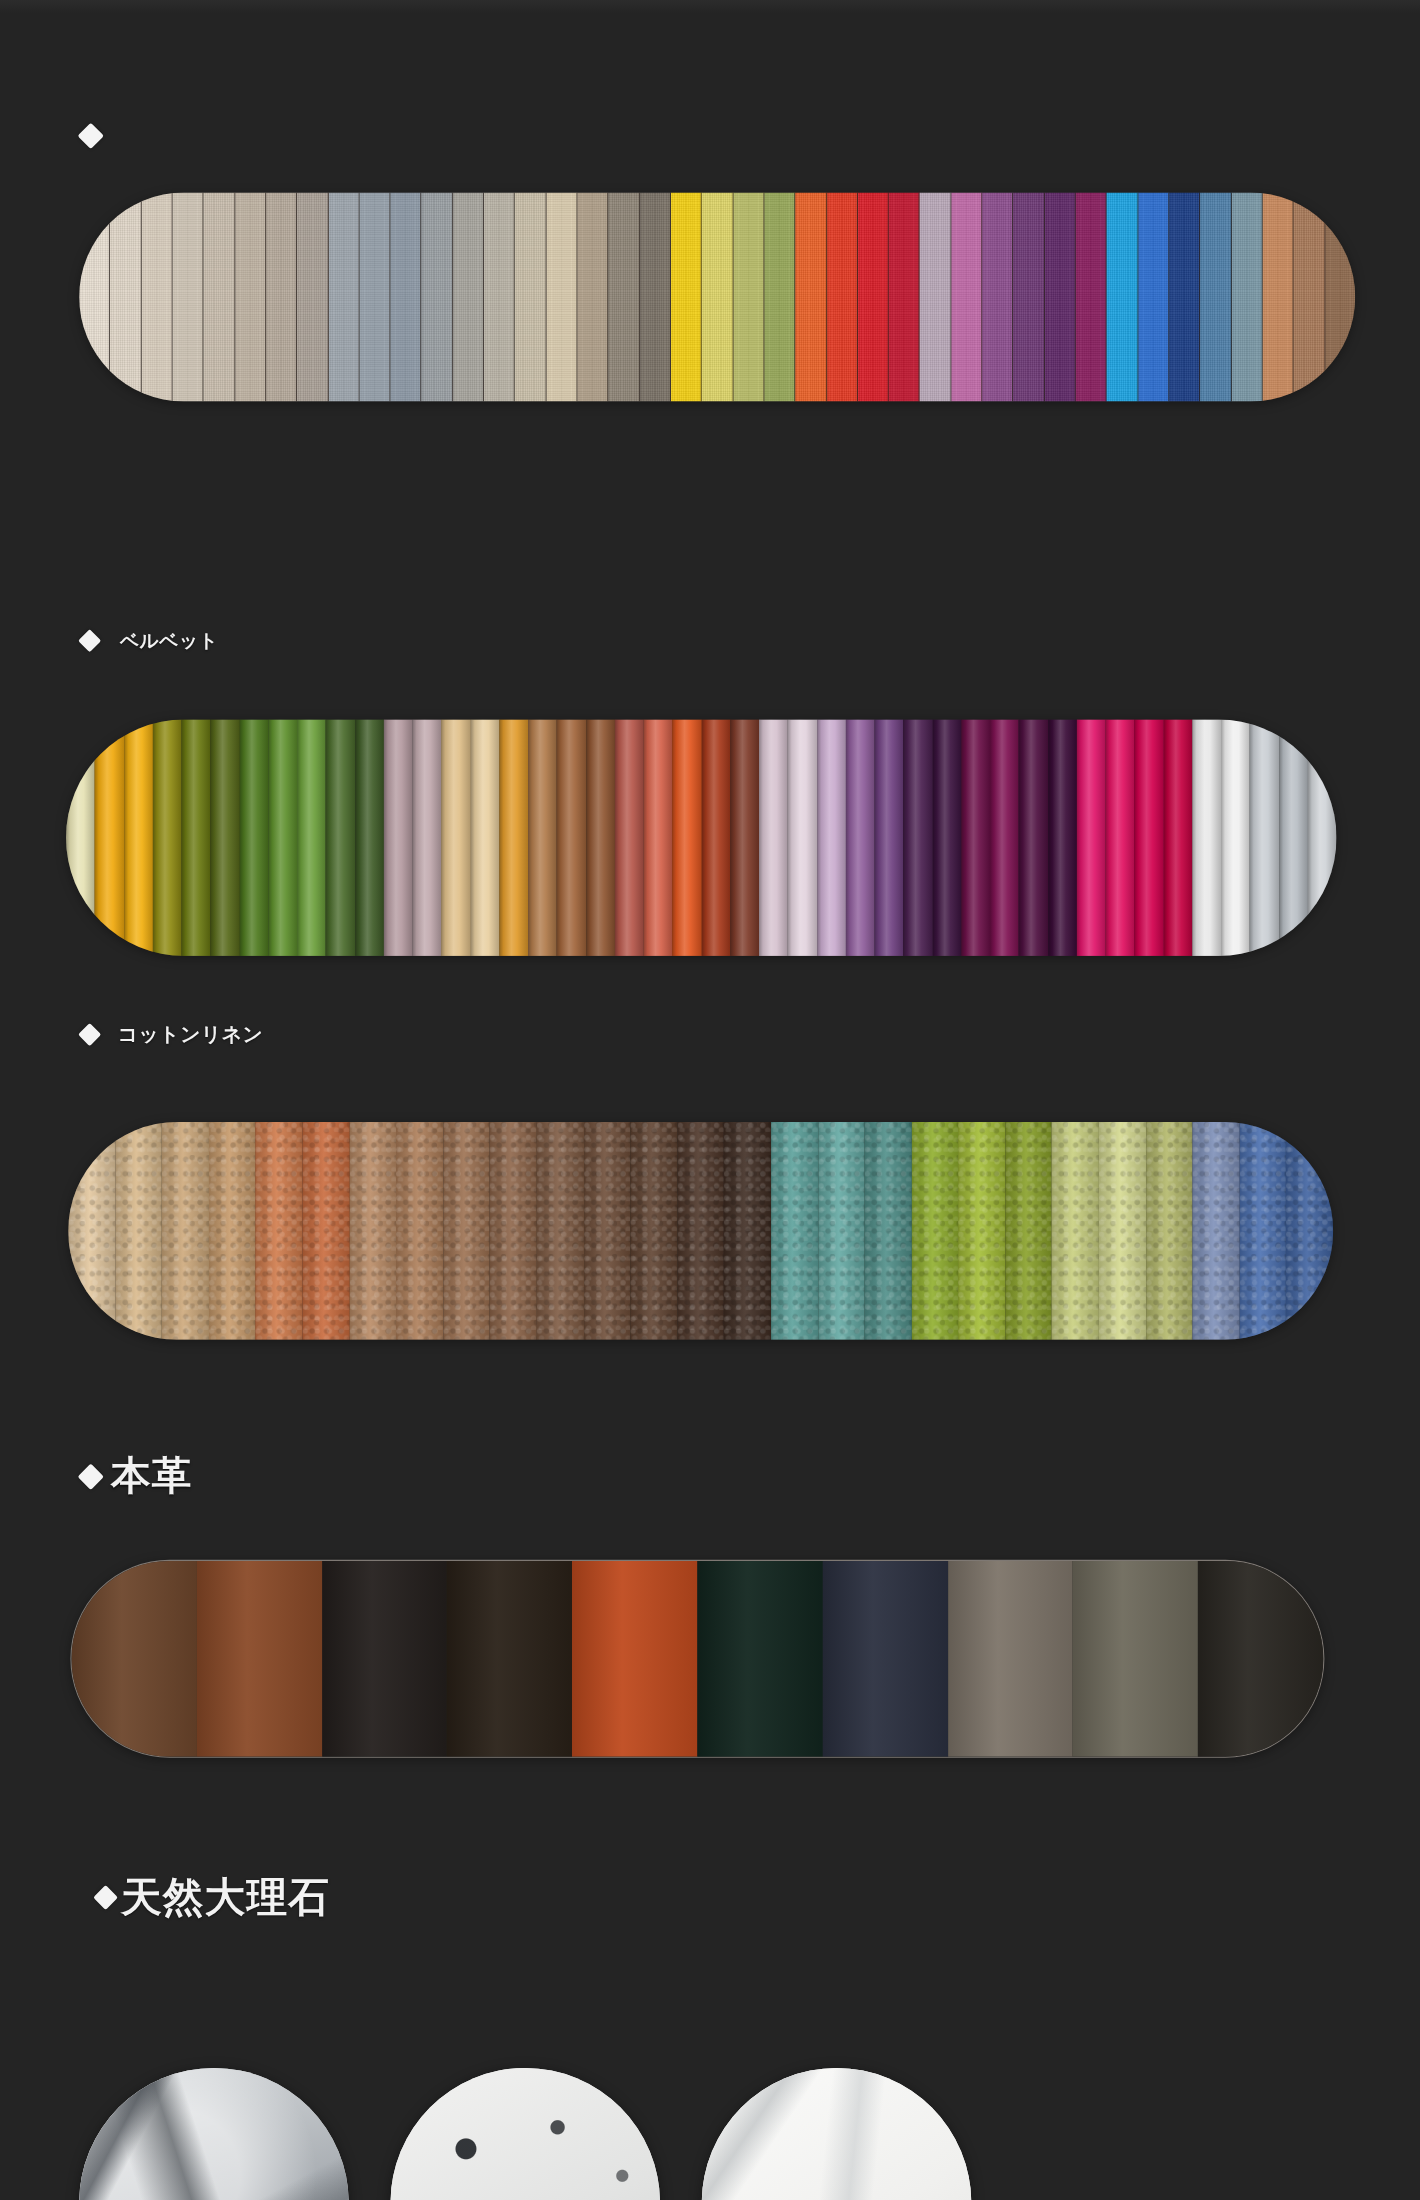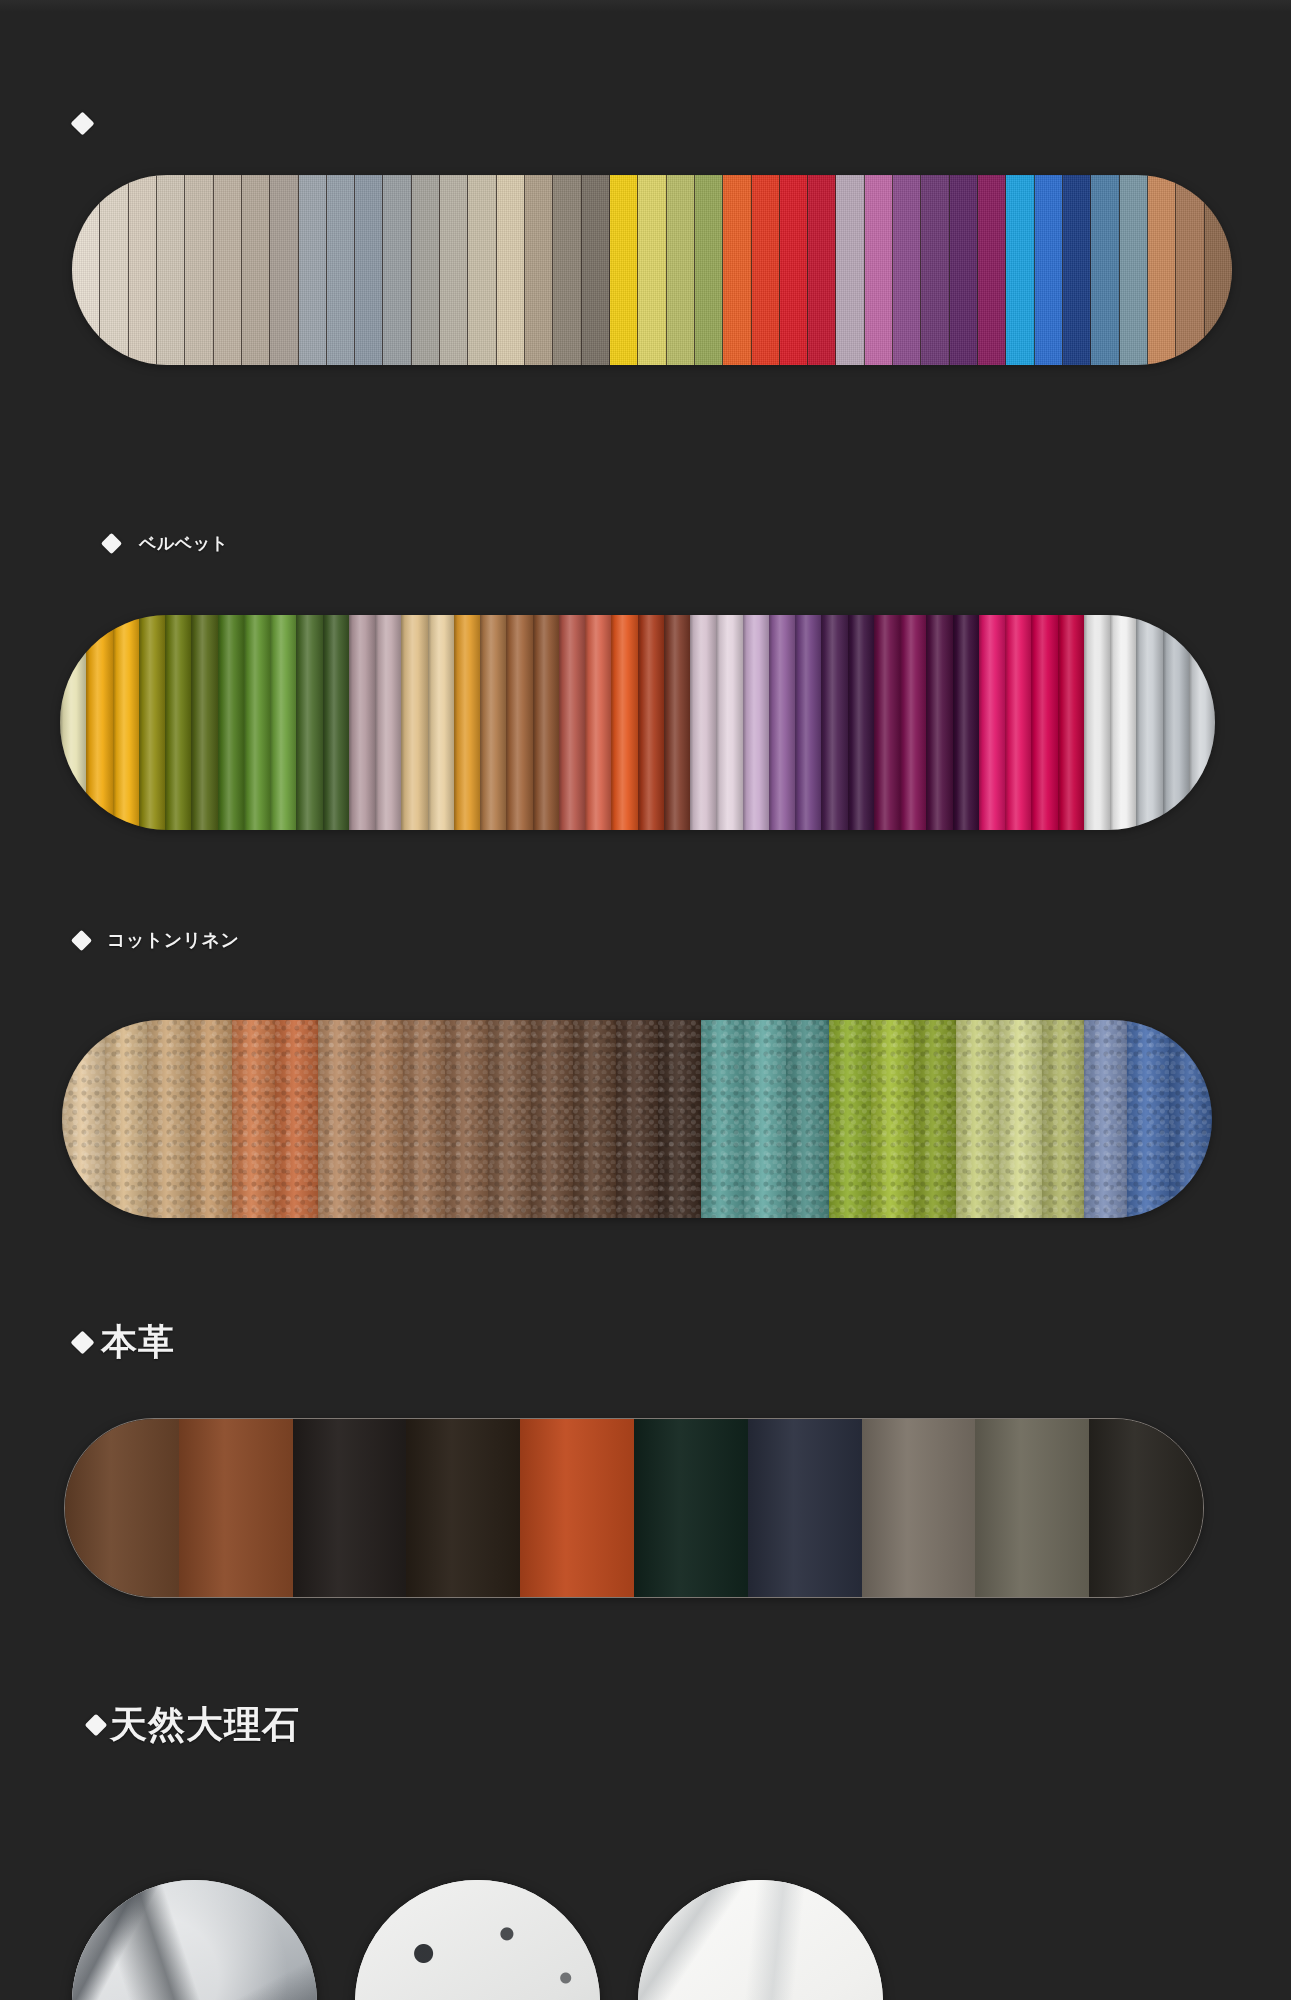--- a/index.html
+++ b/index.html
@@ -203,21 +203,21 @@
         <div class="band" style="background: rgb(47, 111, 208);"></div>
         <div class="band" style="background: rgb(29, 63, 134);"></div>
         <div class="band" style="background: rgb(79, 127, 168);"></div>
         <div class="band" style="background: rgb(122, 152, 166);"></div>
         <div class="band" style="background: rgb(201, 138, 94);"></div>
         <div class="band" style="background: rgb(168, 122, 90);"></div>
         <div class="band" style="background: rgb(143, 107, 79); border-right: none;"></div>
       </div>
   </div>
 
-  <div class="section" style="position:absolute; top:532px; left:0; width:1291px;padding-left:30px;">
+  <div class="section" style="position:absolute; top:571px; left:0; width:1291px;">
     <div class="heading h-sm" style="margin-left:74px;">
       <span class="diamond"></span>
       <span>ベルベット</span>
     </div>
     <div class="swatch-pill velvet" style="position:absolute; top:83px; left:60px; width:1155px; height:215px; border-radius:108px;">
         <div class="band" style="background: rgb(230, 226, 180);"></div>
         <div class="band" style="background: rgb(240, 169, 13);"></div>
         <div class="band" style="background: rgb(242, 176, 16);"></div>
         <div class="band" style="background: rgb(142, 138, 18);"></div>
         <div class="band" style="background: rgb(107, 122, 18);"></div>

